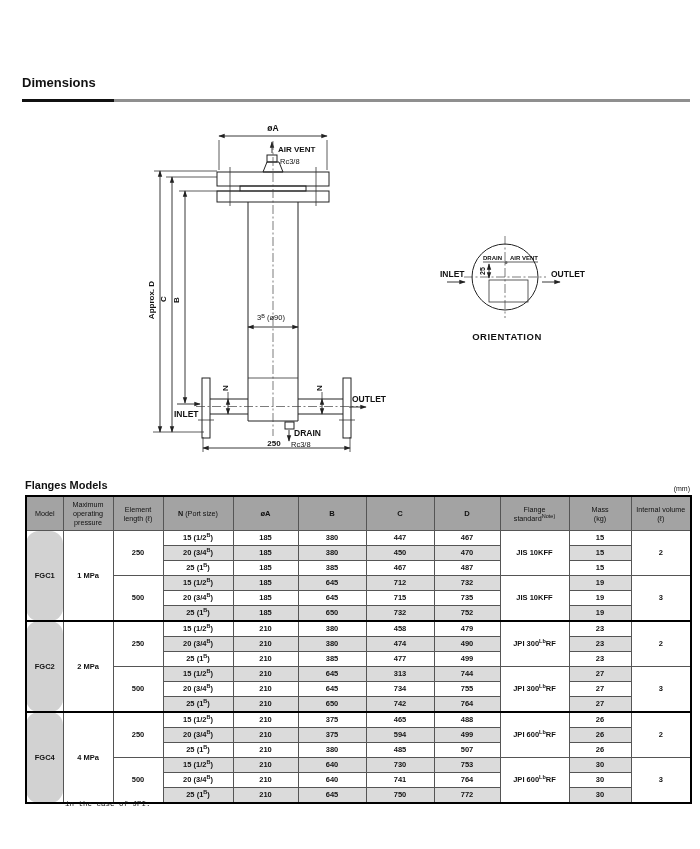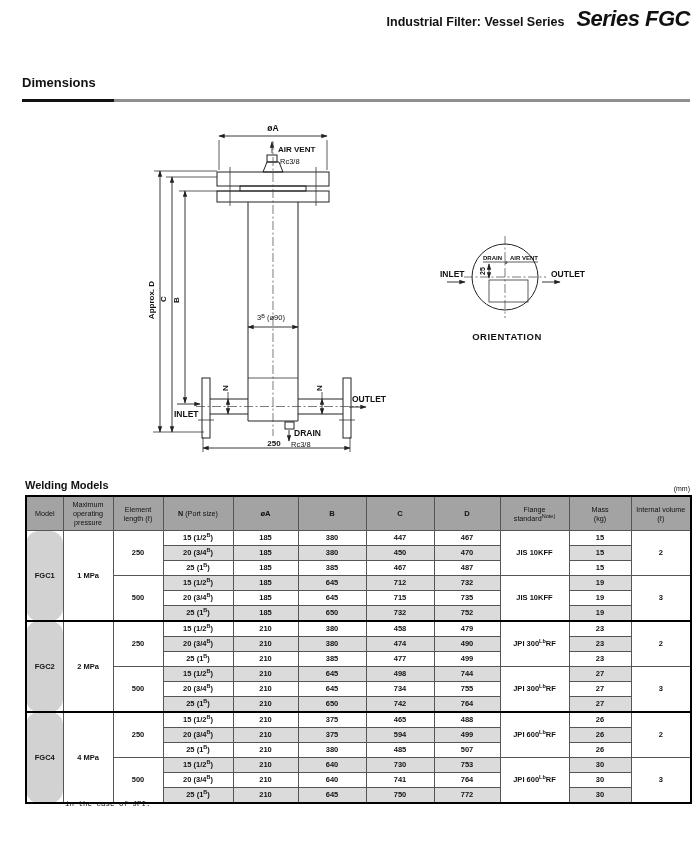--- a/index.html
+++ b/index.html
@@ -46,24 +46,20 @@
 
   
   .note{position:absolute;left:25px;top:800px;width:662px;font-size:7.5px;line-height:1.25;}
   .note .l2{margin-left:40px;font-family:Liberation Mono, monospace;}
 </style>
 </head>
 <body>
 
 <div class="page">
 
-  <div class="top-header">
-    <span class="product-line">Industrial Filter: Vessel Series</span>
-    <span class="series-name">Series FGC</span>
-  </div>
 
   <div class="sec-title">Dimensions</div>
   <div class="rule-gray"></div>
   <div class="rule-black"></div>
 
   <svg class="diagram-svg" width="700" height="375" viewBox="0 105 700 375">
     <defs>
       <marker id="mA" viewBox="0 0 10 10" refX="9" refY="5" markerWidth="9" markerHeight="7" orient="auto-start-reverse">
         <path d="M0,1.5 L10,5 L0,8.5 Z" fill="#222"></path>
       </marker>
@@ -158,21 +154,21 @@
       <line class="dim" x1="489" y1="264" x2="489" y2="278" marker-start="url(#mA)" marker-end="url(#mA)"></line>
       <text class="t-b7" text-anchor="middle" transform="rotate(-90 485 271)" x="485" y="271">25</text>
       <text class="t-b85" x="440" y="277">INLET</text>
       <line class="dim" x1="447" y1="282" x2="465" y2="282" marker-end="url(#mA)"></line>
       <text class="t-b85" x="551" y="277">OUTLET</text>
       <line class="dim" x1="542" y1="282" x2="560" y2="282" marker-end="url(#mA)"></line>
       <text class="t-b95" text-anchor="middle" x="507" y="340">ORIENTATION</text>
     </g>
   </svg>
 
-  <div class="tbl-title">Welding Models</div>
+  <div class="tbl-title">Flanges Models</div>
   <div class="tbl-unit">(mm)</div>
 
   <table class="models">
     <colgroup>
       <col style="width:37px">
         <col style="width:50px">
         <col style="width:50px">
         <col style="width:70px">
       <col style="width:65px">
         <col style="width:68px">
@@ -297,21 +293,21 @@
         <td class="cd">477</td>
         <td class="cd">499</td>
         <td class="cd">23</td>
       </tr>
 
       <tr class="shade">
         <td rowspan="3">500</td>
         <td class="cd"><span>15 (1/2</span><sup>B</sup><span>)</span></td>
         <td class="cd">210</td>
         <td class="cd">645</td>
-        <td class="cd">498</td>
+        <td class="cd">313</td>
         <td class="cd">744</td>
         <td rowspan="3"><span>JPI 300</span><sup>Lb</sup><span>RF</span></td>
         <td class="cd">27</td>
         <td rowspan="3">3</td>
       </tr>
       <tr>
         <td class="cd"><span>20 (3/4</span><sup>B</sup><span>)</span></td>
         <td class="cd">210</td>
         <td class="cd">645</td>
         <td class="cd">734</td>

